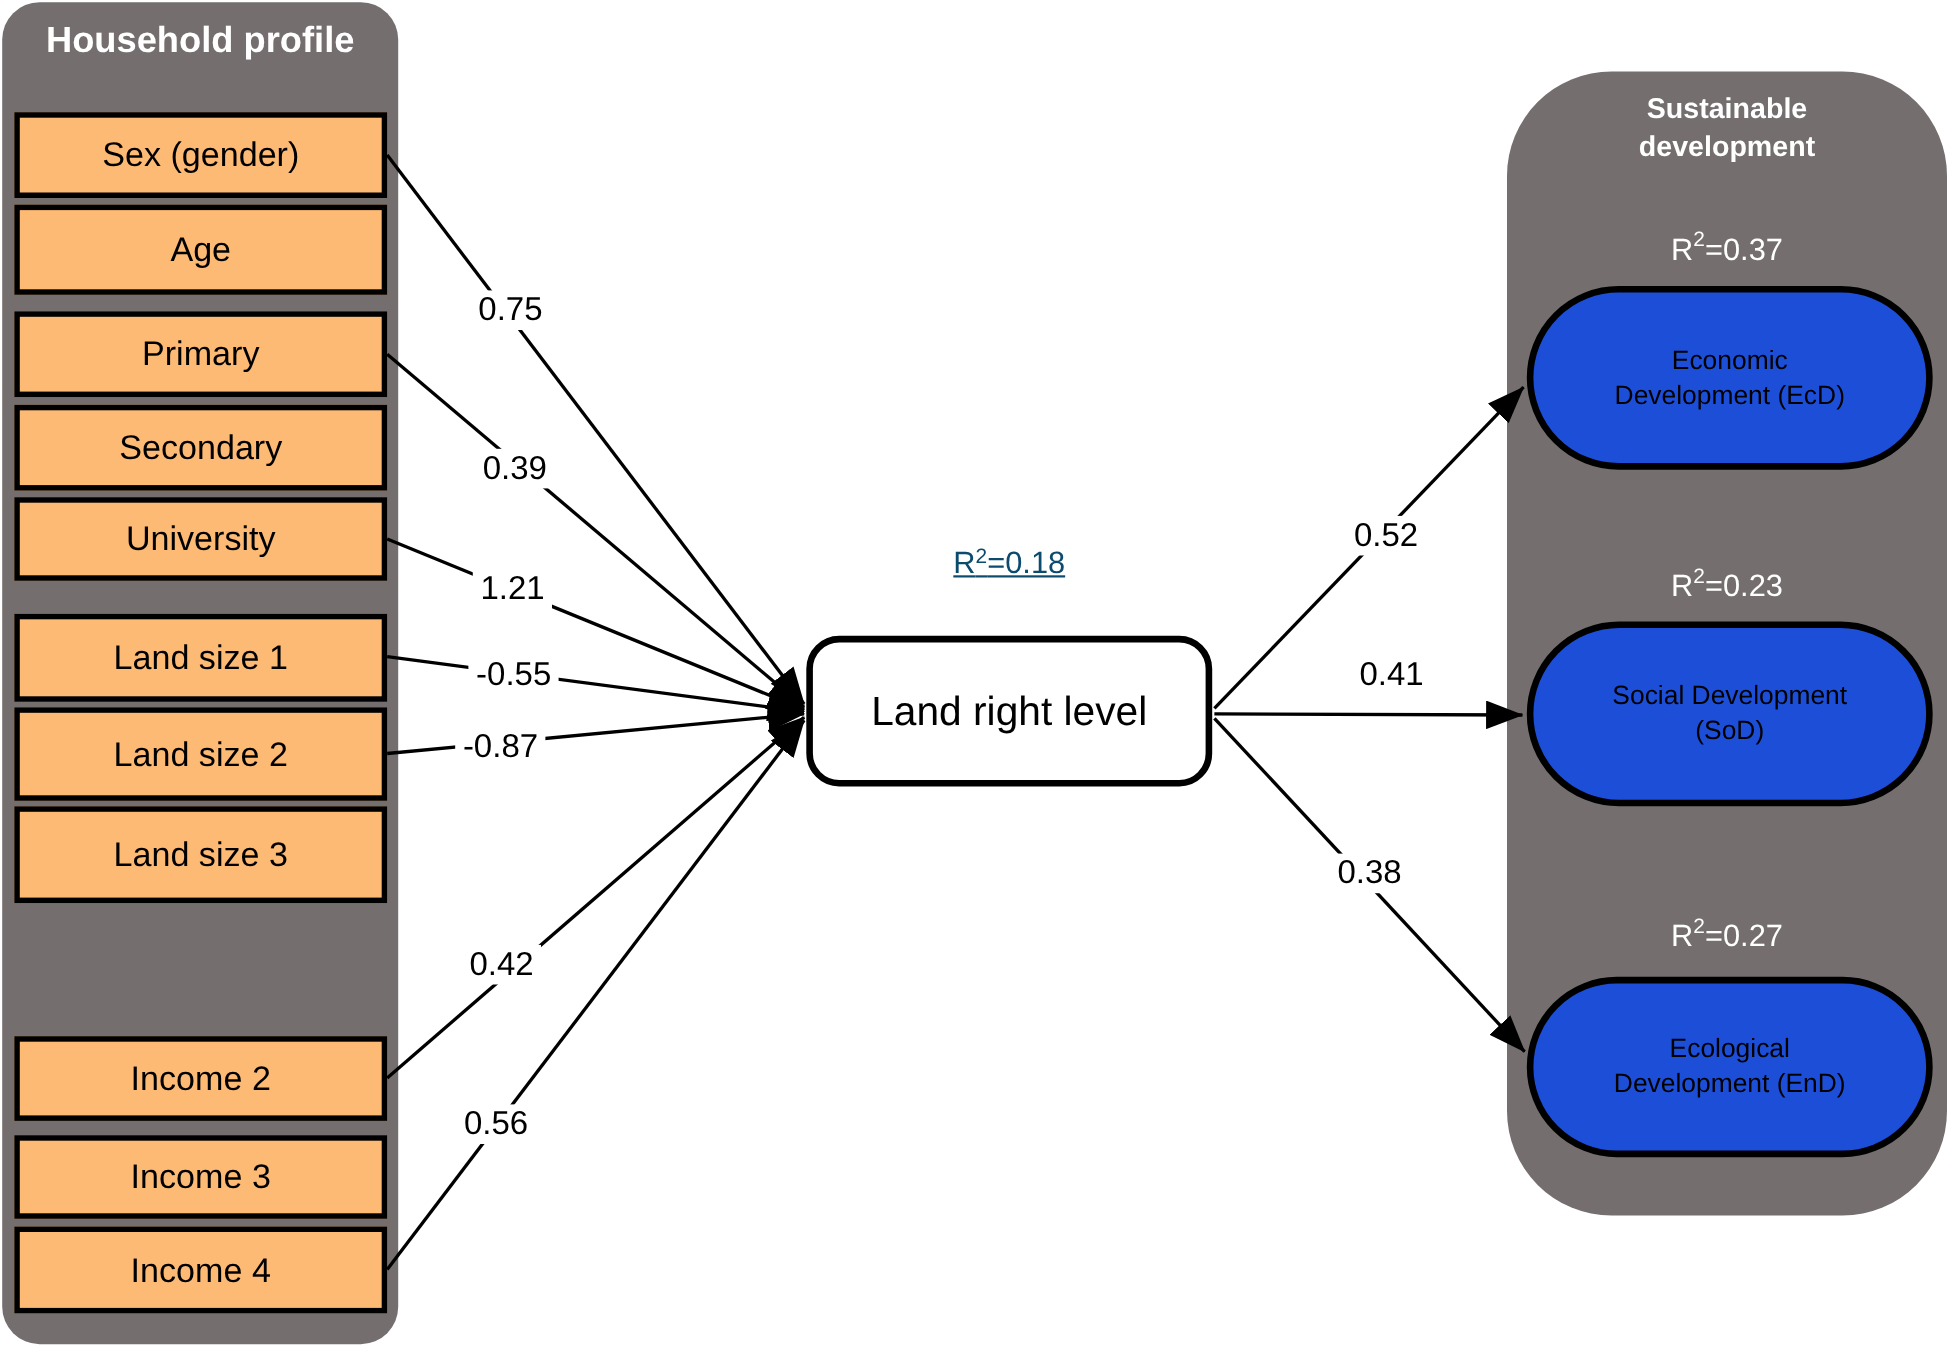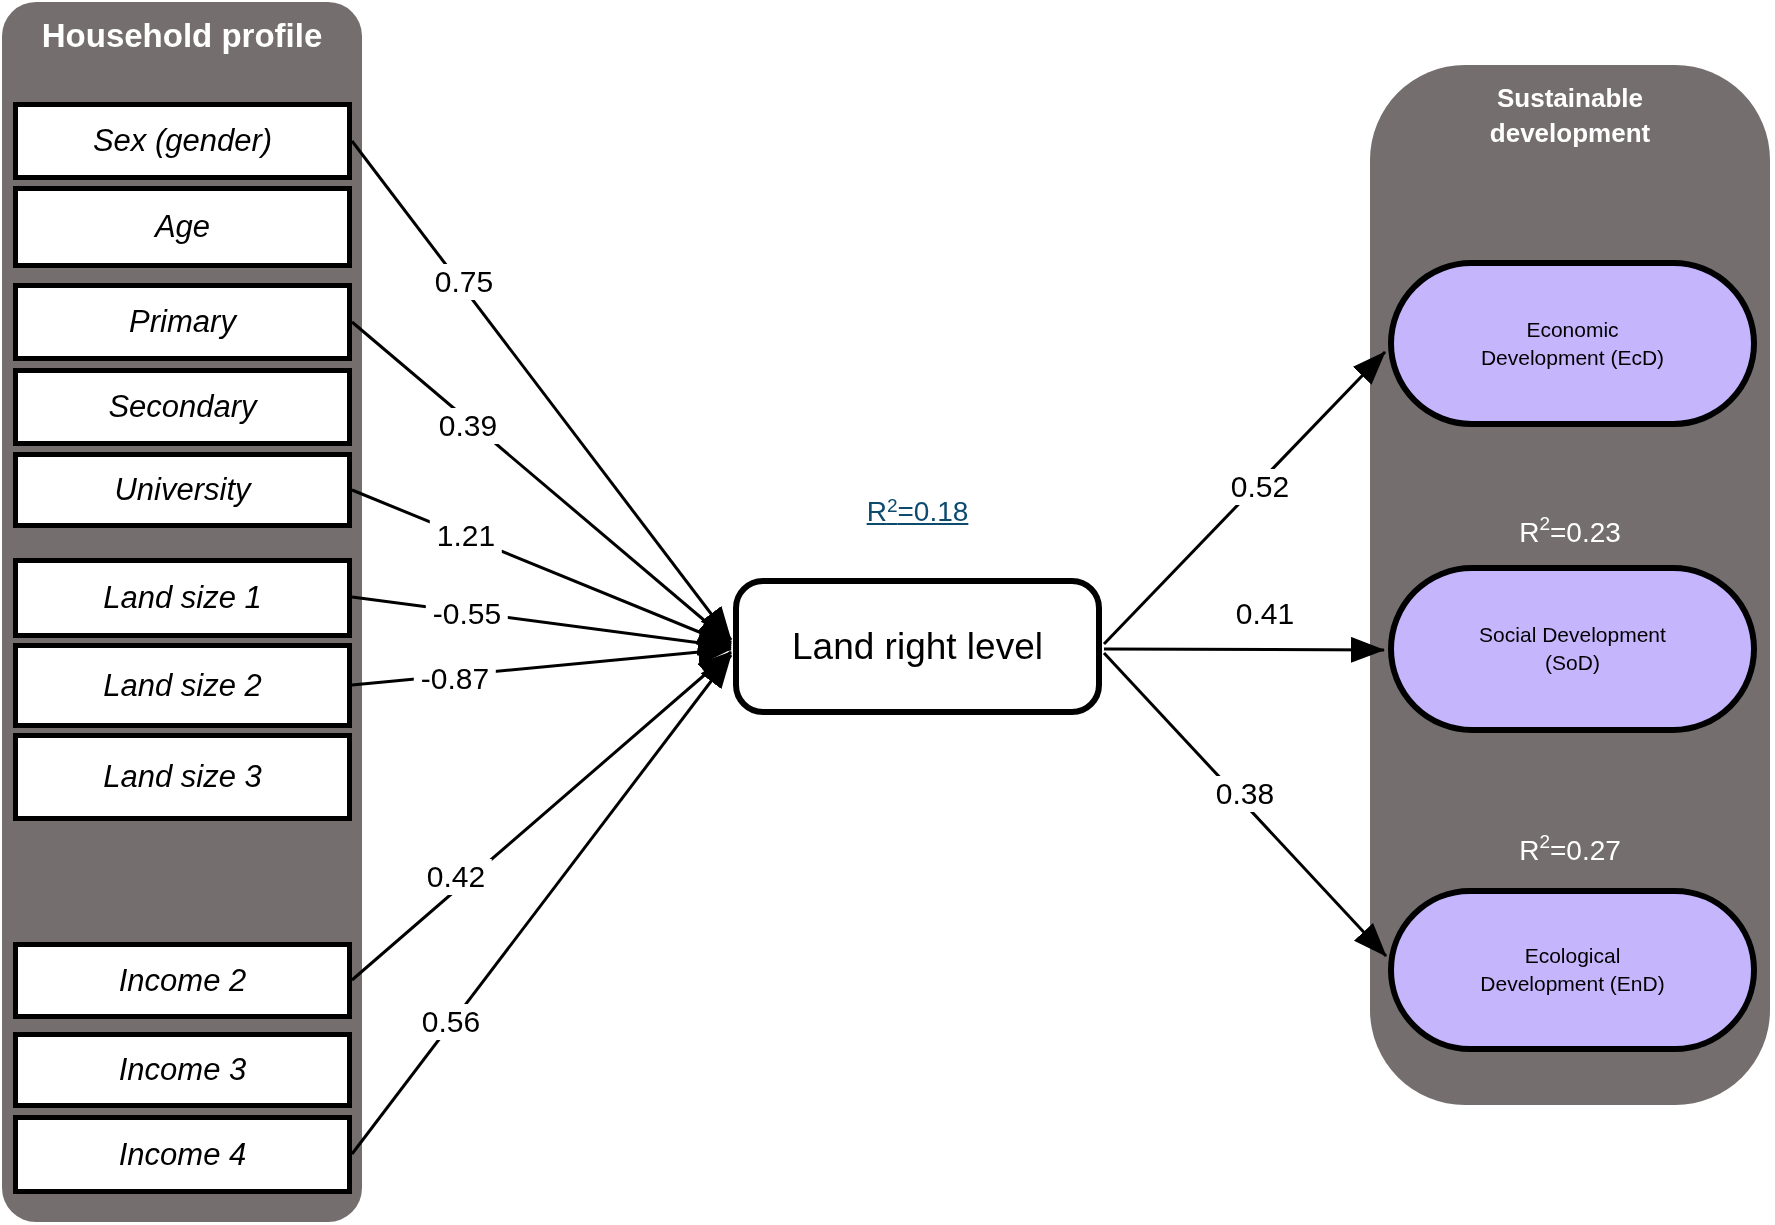--- a/index.html
+++ b/index.html
@@ -13,36 +13,36 @@
   .panel-right{left:1370px;top:65px;width:400px;height:1040px;border-radius:95px;z-index:1;}
   .panel-title{
     position:absolute;left:0;width:100%;text-align:center;
     color:#ffffff;font-weight:bold;font-size:33px;line-height:1.35;
   }
   .panel-title.left-title{top:12px;}
   .panel-title.right-title{top:16px;font-size:26px;}
   
   .vbox{
     position:absolute;left:11px;width:339px;box-sizing:border-box;
-    background:#ffffff;border:5px solid #000000;
+    background:#fdba74;border:5px solid #000000;
     display:flex;align-items:center;justify-content:center;
-    font-size:31px;z-index:2;font-style:italic;
+    font-size:31px;z-index:2;
   }
   
   .center-node{
     position:absolute;left:733px;top:578px;width:369px;height:137px;box-sizing:border-box;
     background:#ffffff;border:6px solid #000000;border-radius:30px;
     display:flex;align-items:center;justify-content:center;
     font-size:37px;z-index:4;
   }
   .stadium{
     position:absolute;left:18px;width:369px;box-sizing:border-box;
-    background:#c4b5fd;border:6px solid #000000;border-radius:90px;
+    background:#1d4ed8;border:6px solid #000000;border-radius:90px;
     display:flex;flex-direction:column;align-items:center;justify-content:center;
-    font-size:21px;line-height:1.32;text-align:center;z-index:2;
+    font-size:24px;line-height:1.32;text-align:center;z-index:2;
   }
   
   .r2{
     position:absolute;width:100%;left:0;text-align:center;
     font-size:28px;z-index:5;white-space:nowrap;
   }
   .r2.dark{color:#0c4a6e;left:733px;top:496px;width:369px;text-decoration:underline;}
   .r2.light{color:#ffffff;}
   .sup2{font-size:19px;position:relative;top:-12px;}
   
@@ -73,20 +73,21 @@
     <div class="vbox" style="top:1030px;height:76px">Income 3</div>
     <div class="vbox" style="top:1113px;height:79px">Income 4</div>
   </div>
 
   <div class="panel panel-right">
     <div class="panel-title right-title">
       <div>Sustainable</div>
       <div>development</div>
     </div>
 
+    <div class="r2 light" style="top:146px"><span>R</span><span class="sup2">2</span><span>=0.37</span></div>
     <div class="stadium" style="top:195px;height:167px">
       <span>Economic</span>
       <span>Development (EcD)</span>
     </div>
 
     <div class="r2 light" style="top:452px"><span>R</span><span class="sup2">2</span><span>=0.23</span></div>
     <div class="stadium" style="top:500px;height:168px">
       <span>Social Development</span>
       <span>(SoD)</span>
     </div>

